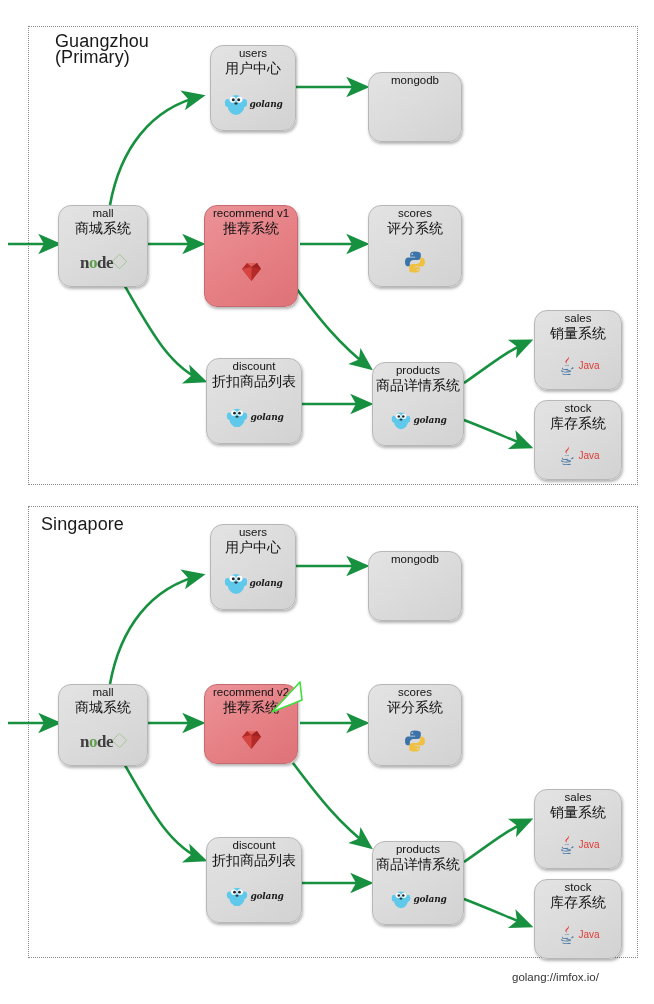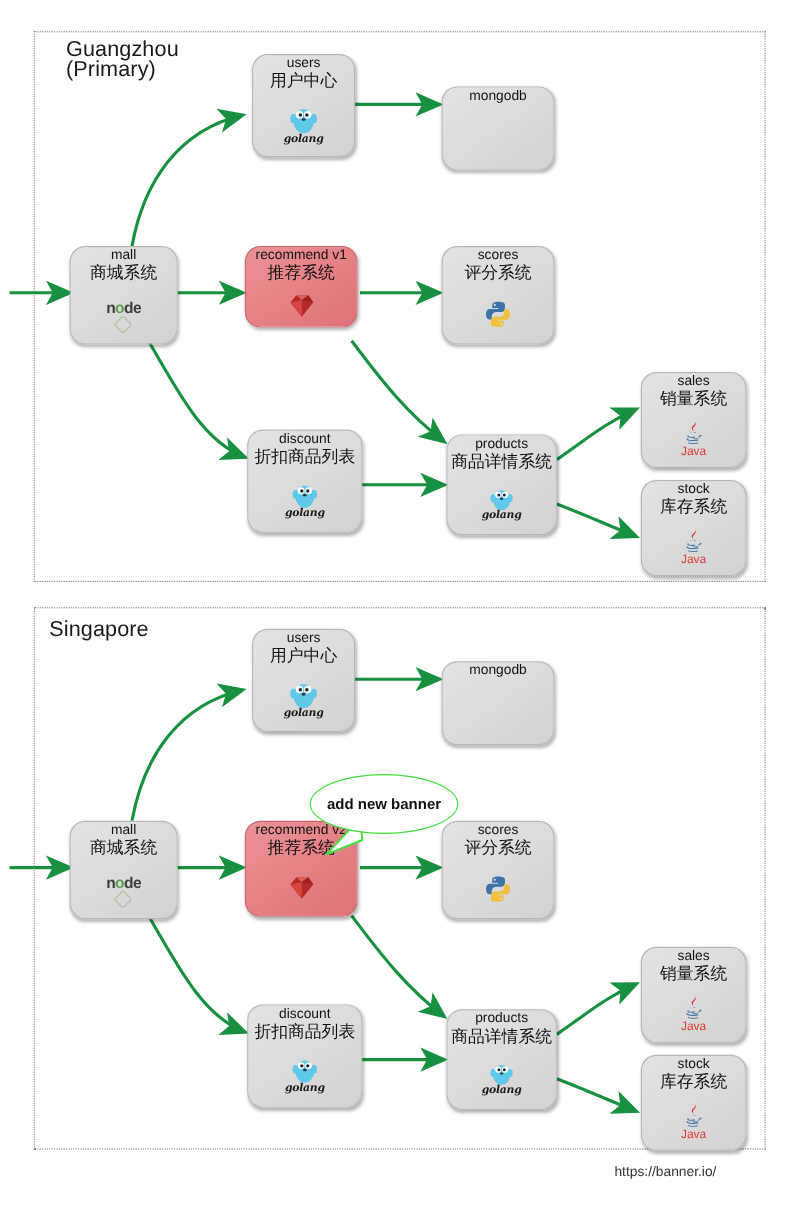--- a/index.html
+++ b/index.html
@@ -60,21 +60,21 @@
     font-size:14px;
     color:#121212;
     line-height:16px;
     text-align:right;
     white-space:nowrap;
     font-family:"DejaVu Sans","Liberation Sans",sans-serif;
   }
   .n-icon{
     margin-top:2px;
     display:flex;
-    flex-direction:column;
+    flex-direction:row;
     align-items:center;
     justify-content:center;
     flex:1;
   }
 
   
   .golang-word{
     font-family:"DejaVu Serif","Liberation Serif",serif;
     font-style:italic;
     font-weight:bold;
@@ -84,23 +84,23 @@
     letter-spacing:-.2px;
   }
   .java-word{
     font-family:Liberation Sans, sans-serif;
     font-size:10px;
     color:#e03a34;
     margin-top:-1px;
   }
   
   .node-word{
-    font-family:Liberation Sans, sans-serif;
+    font-family:Liberation Serif, serif;
     font-weight:bold;
-    font-size:13px;
+    font-size:17px;
     color:#3f3f3f;
     letter-spacing:-.5px;
     line-height:17px;
   }
   .node-word .dot{color:#5fa04e;}
   .node-hex{
     width:11px;height:11px;margin-top:-1px;
     border:1.2px solid #8ec07c;border-radius:2px;
     transform:rotate(45deg) scale(.85);
     opacity:.8;
@@ -197,21 +197,21 @@
         <ellipse cx="13" cy="11.6" rx="1.7" ry="1.1" fill="#2f3439"></ellipse>
       </svg>
       <div class="golang-word">golang</div>
     </div>
   </div>
 
   <div class="node plain" style="left:368px;top:52px;width:94px;height:70px;">
     <div class="n-en">mongodb</div>
   </div>
 
-  <div class="node red" style="left:204px;top:205px;width:94px;height:68px;">
+  <div class="node red" style="left:204px;top:205px;width:94px;height:102px;">
     <div class="n-en">recommend v1</div>
     <div class="n-cn">推荐系统</div>
     <div class="n-icon">
       <svg width="24" height="22" viewBox="0 0 24 22">
         <path d="M3,8 L8,2 L18,2 L22,8 L12.5,20 Z" fill="#b32a27"></path>
         <path d="M3,8 L12.5,20 L12.5,6 Z" fill="#d64541"></path>
         <path d="M8,2 L18,2 L12.5,6 Z" fill="#e0605c"></path>
         <path d="M18,2 L22,8 L12.5,6 Z" fill="#9e2320"></path>
       </svg>
     </div>
@@ -420,19 +420,16 @@
         <path d="M17.4,13.2c0,0,1.1,.9-1.2,1.7l1.3,.7c1.4-.8,1.8-1.5,1.8-1.5S18.7,13.2,17.4,13.2z" fill="#4a7aa8"></path>
       </svg>
       <div class="java-word">Java</div>
     </div>
   </div>
 
   <svg class="layer" viewBox="0 0 654 1004" style="z-index:5;">
     <path d="M300,682 L272,712 L302,700 Z" fill="#ffffff" stroke="#3ee03e" stroke-width="1.6" stroke-linejoin="round"></path>
   </svg>
 
-  <div class="callout" style="left:258px;top:645px;width:122px;height:48px;">
-    <div class="callout-text">add new banner</div>
-  </div>
-
-  <div class="footer" style="left:512px;top:971px;">https://banner.io/</div>
+
+  <div class="footer" style="left:512px;top:971px;">golang://imfox.io/</div>
 
 </div>
 
 </body></html>

